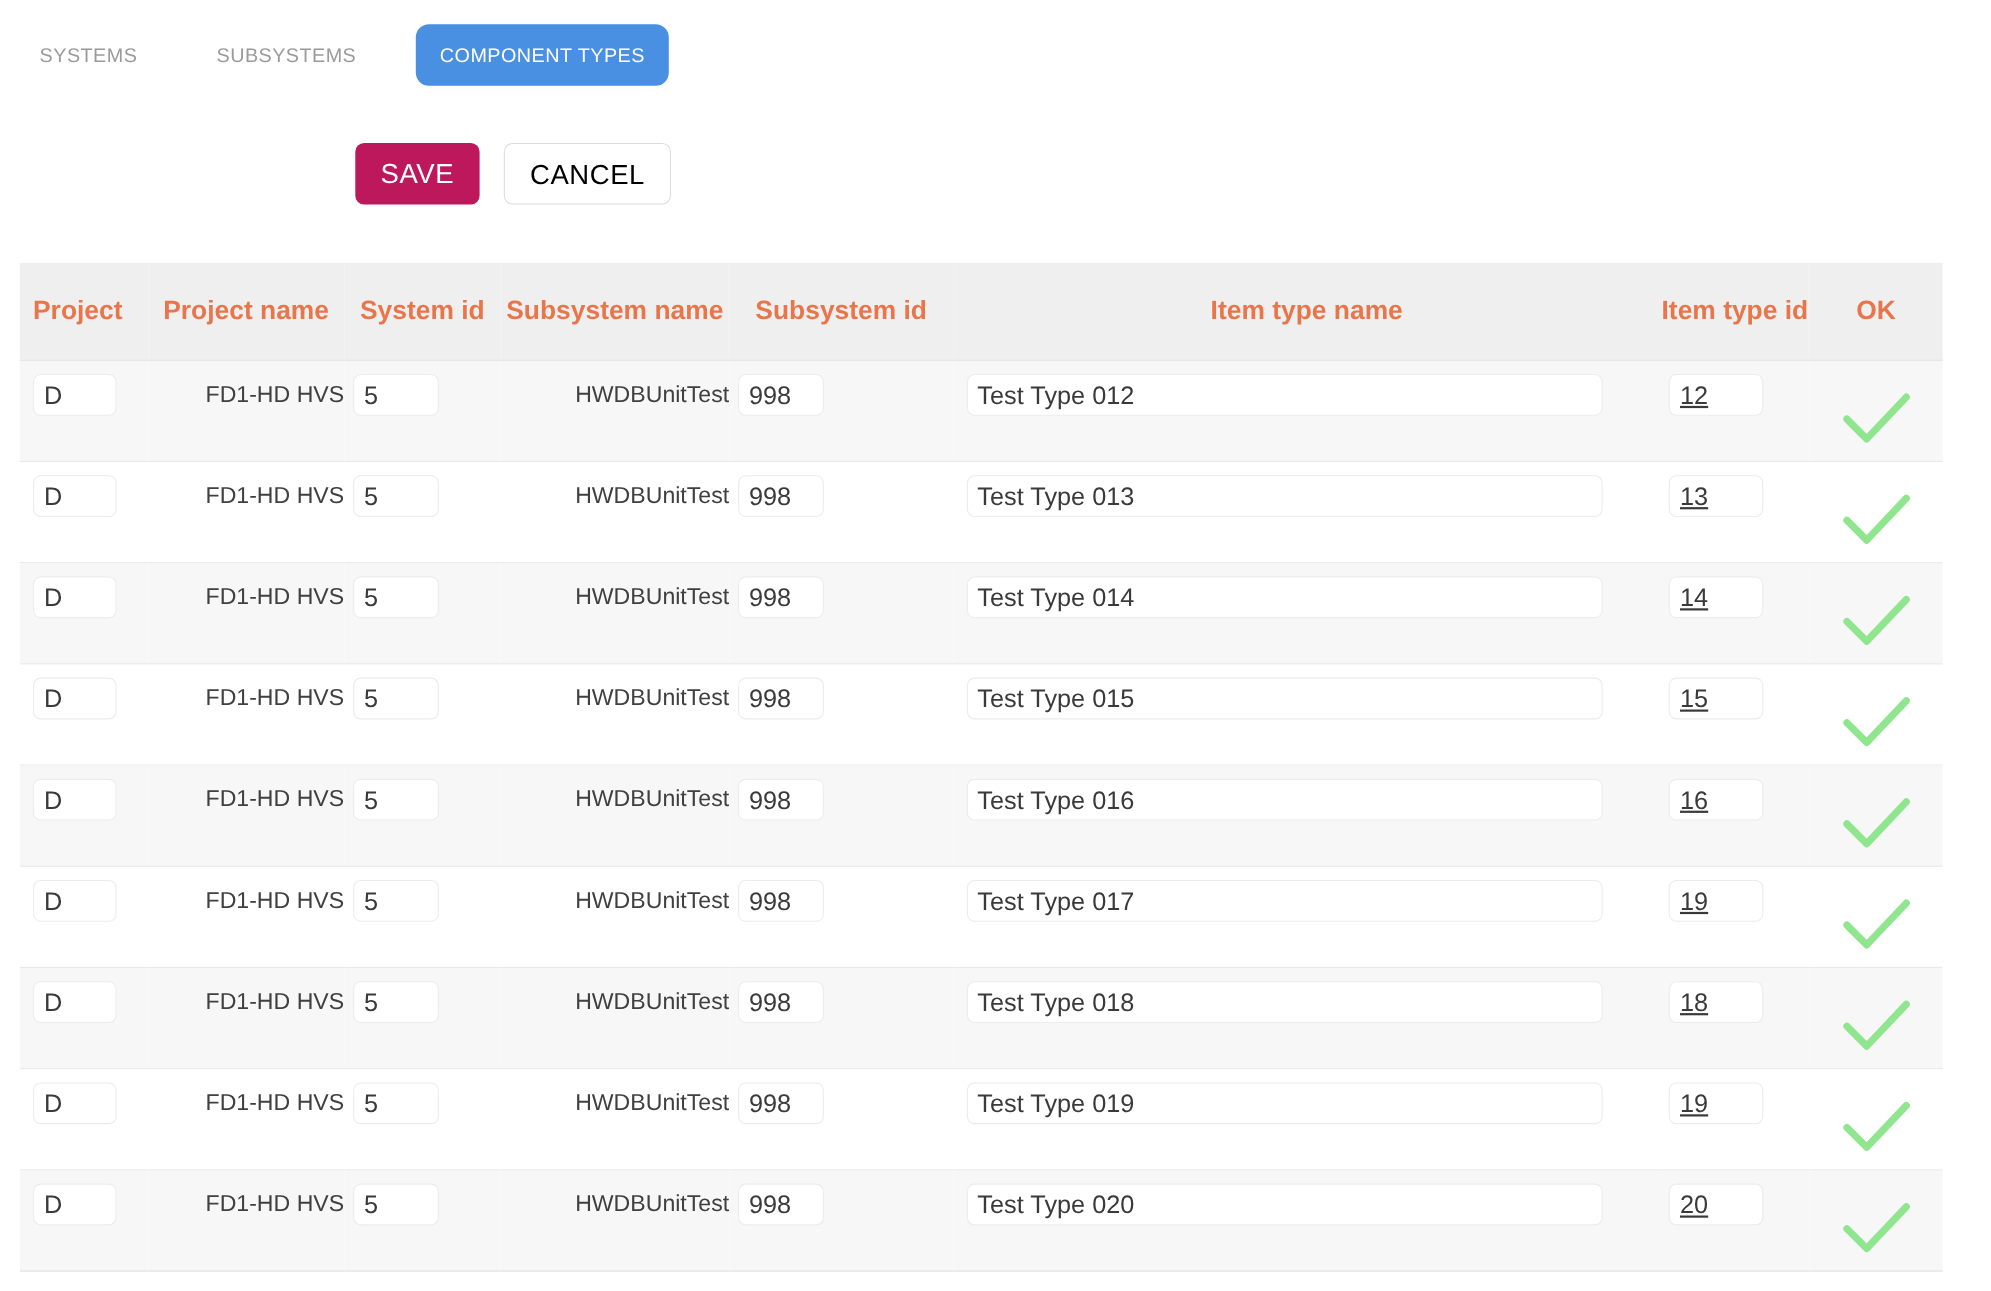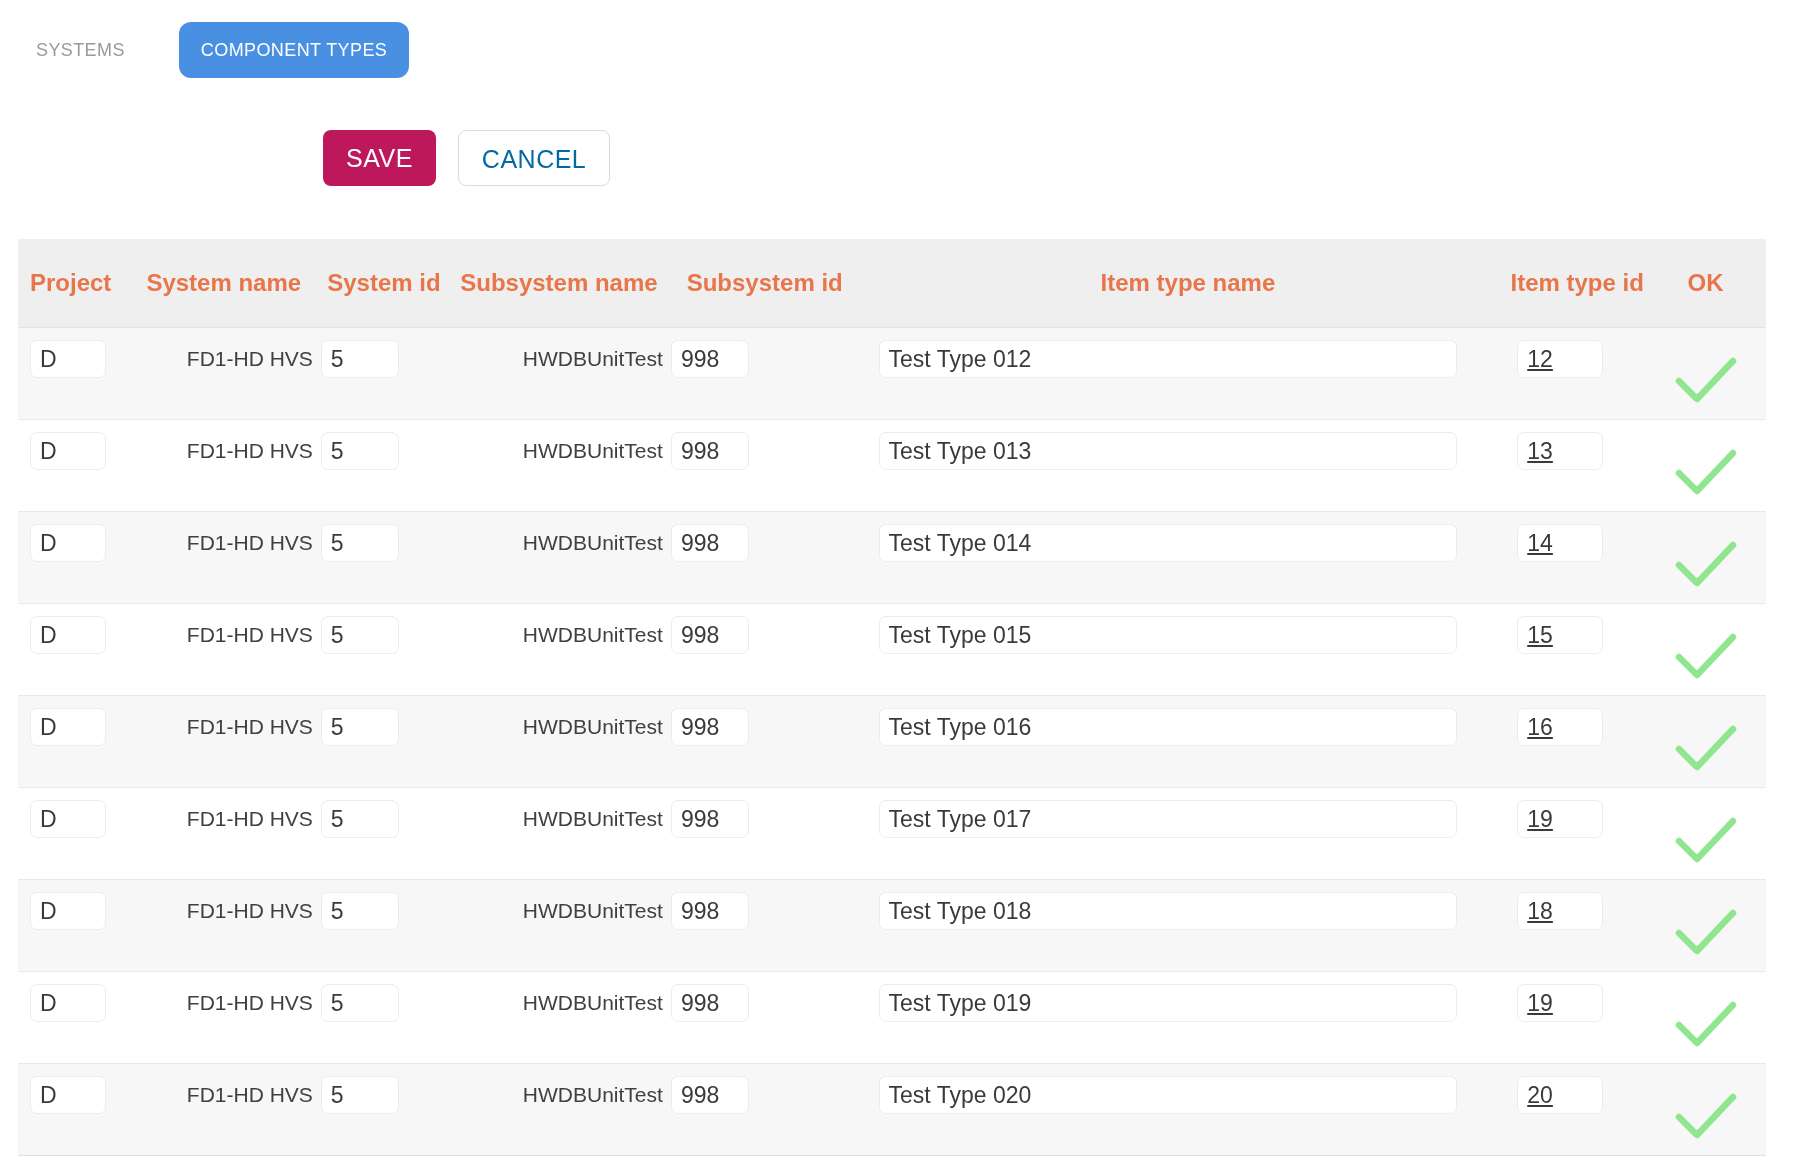--- a/index.html
+++ b/index.html
@@ -69,21 +69,21 @@
     white-space: nowrap;
     box-sizing: border-box;
   }
   .btn-save {
     background: #be185d;
     color: #ffffff;
     border: none;
   }
   .btn-cancel {
     background: #ffffff;
-    color: #0369a1;
+    color: #000000;
     border: 1px solid #dcdcdc;
     margin-left: 22px;
   }
 
   
   .table-wrap {
     position: absolute;
     left: 18px;
     top: 239px;
     width: 1748px;
@@ -165,20 +165,21 @@
   col.c-subid     { width: 192px; }
   col.c-itemname  { width: 606px; }
   col.c-itemid    { width: 128px; }
   col.c-ok        { width: 114px; }
 </style>
 </head>
 <body>
 
 <div class="tabbar">
   <button class="tab t-systems">SYSTEMS</button>
+  <button class="tab t-subsystems">SUBSYSTEMS</button>
   <button class="tab active">COMPONENT TYPES</button>
 </div>
 
 <div class="actions">
   <button class="btn btn-save">SAVE</button>
   <button class="btn btn-cancel">CANCEL</button>
 </div>
 
 <div class="table-wrap">
   <table class="grid">
@@ -188,21 +189,21 @@
         <col class="c-sysid">
         <col class="c-subname">
       <col class="c-subid">
         <col class="c-itemname">
         <col class="c-itemid">
         <col class="c-ok">
     </colgroup>
     <thead>
       <tr>
         <th class="h-project">Project</th>
-        <th>System name</th>
+        <th>Project name</th>
         <th>System id</th>
         <th>Subsystem name</th>
         <th>Subsystem id</th>
         <th>Item type name</th>
         <th>Item type id</th>
         <th class="h-ok">OK</th>
       </tr>
     </thead>
     <tbody id="table-body">
         <tr class="row-odd">

